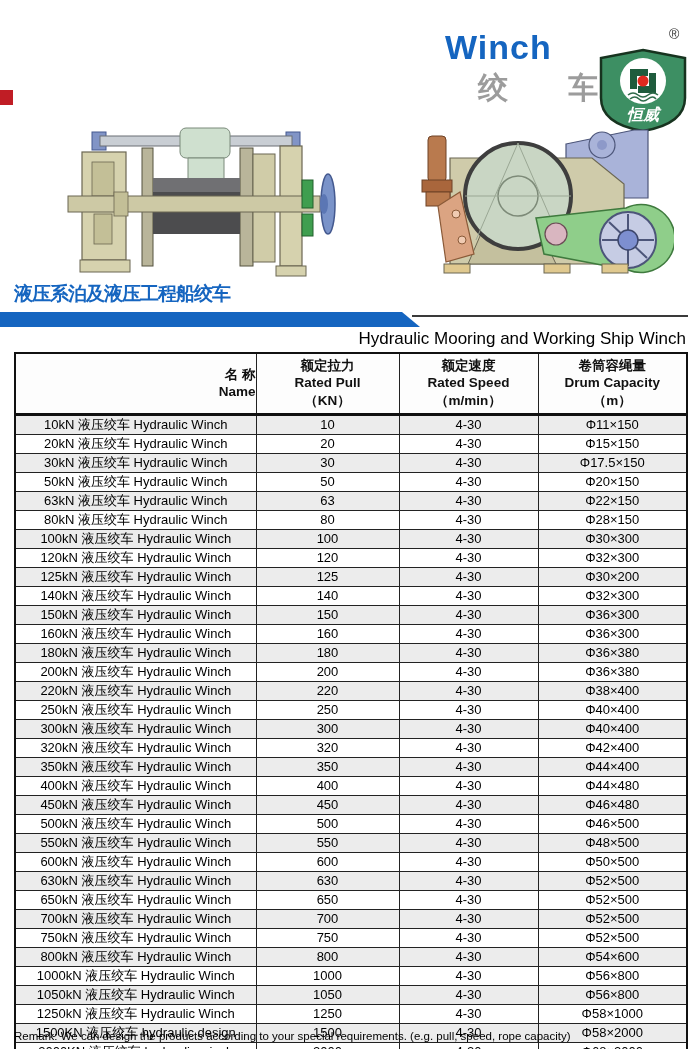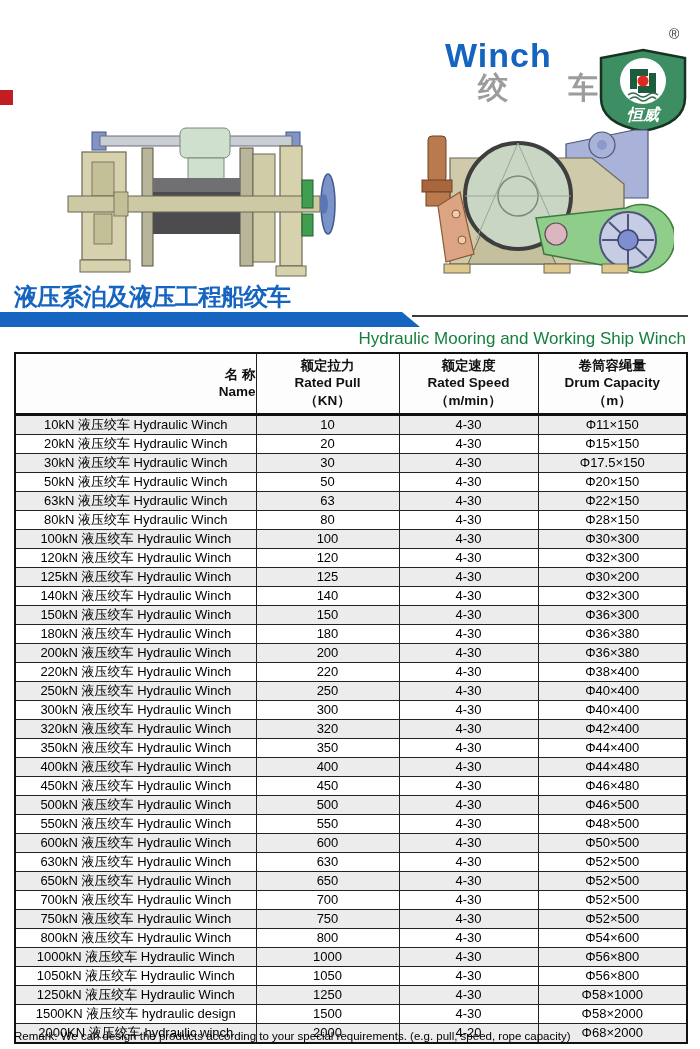--- a/index.html
+++ b/index.html
@@ -1,39 +1,39 @@
 <!DOCTYPE html>
 <html><head>
 <meta charset="utf-8">
 <style>
   html,body{margin:0;padding:0;background:#fff;}
   .page{position:relative;width:700px;height:1049px;background:#ffffff;overflow:hidden;
         font-family:"Liberation Sans","DejaVu Sans",sans-serif;color:#111;}
 
   
-  .title-en{position:absolute;left:445px;top:36px;font-size:34px;font-weight:bold;
+  .title-en{position:absolute;left:445px;top:28px;font-size:34px;font-weight:bold;
             color:#1565c0;letter-spacing:1px;}
   .title-zh{position:absolute;left:478px;top:68px;font-size:30px;font-weight:bold;
             color:#9c9c9c;letter-spacing:26px;white-space:nowrap;}
   .logo-box{position:absolute;left:597px;top:48px;width:92px;height:84px;}
   .reg-mark{position:absolute;left:669px;top:26px;font-size:14px;color:#333;}
   .edge-mark{position:absolute;left:0;top:90px;width:13px;height:15px;background:#c01d25;}
 
   
   .draw-left{position:absolute;left:56px;top:118px;width:300px;height:170px;}
   .draw-right{position:absolute;left:416px;top:122px;width:258px;height:166px;}
 
   
-  .banner-zh{position:absolute;left:14px;top:281px;font-size:24px;font-weight:bold;
+  .banner-zh{position:absolute;left:14px;top:281px;font-size:19px;font-weight:bold;
              color:#1565c0;letter-spacing:-1px;white-space:nowrap;}
   .banner-bar{position:absolute;left:0;top:312px;width:420px;height:15px;background:#1565c0;
               clip-path:polygon(0 0,calc(100% - 18px) 0,100% 100%,0 100%);}
   .banner-line{position:absolute;left:412px;top:315px;width:276px;height:2px;background:#3a3a3a;}
   .banner-en{position:absolute;right:14px;top:329px;font-size:17px;font-weight:500;
-             color:#15803d;white-space:nowrap;text-align:right;}
+             color:#000000;white-space:nowrap;text-align:right;}
 
   
   .table-wrap{position:absolute;left:14px;top:352px;width:672px;}
   table.spec{border-collapse:collapse;width:672px;table-layout:fixed;border:2px solid #111;}
   table.spec th,table.spec td{border:1px solid #222;overflow:hidden;white-space:nowrap;}
   table.spec thead th{background:#fdfdfd;font-size:13.5px;font-weight:bold;line-height:1.28;
                       padding:3px 0 4px;vertical-align:middle;border-bottom:3px solid #111;}
   th.h-name{text-align:right;padding-left:10px;}
   table.spec td{height:16.4px;font-size:13px;padding:0;text-align:center;color:#000;}
   td.col-name{text-align:left;padding-left:9px;margin-top:12px;}
@@ -215,20 +215,26 @@
             <td class="col-speed">4-30</td>
             <td class="col-capacity">Φ32×300</td>
           </tr>
           <tr>
             <td class="col-name">150kN 液压绞车  Hydraulic Winch</td>
             <td class="col-pull">150</td>
             <td class="col-speed">4-30</td>
             <td class="col-capacity">Φ36×300</td>
           </tr>
           <tr>
+            <td class="col-name">160kN 液压绞车  Hydraulic Winch</td>
+            <td class="col-pull">160</td>
+            <td class="col-speed">4-30</td>
+            <td class="col-capacity">Φ36×300</td>
+          </tr>
+          <tr>
             <td class="col-name">180kN 液压绞车  Hydraulic Winch</td>
             <td class="col-pull">180</td>
             <td class="col-speed">4-30</td>
             <td class="col-capacity">Φ36×380</td>
           </tr>
           <tr>
             <td class="col-name">200kN 液压绞车  Hydraulic Winch</td>
             <td class="col-pull">200</td>
             <td class="col-speed">4-30</td>
             <td class="col-capacity">Φ36×380</td>

